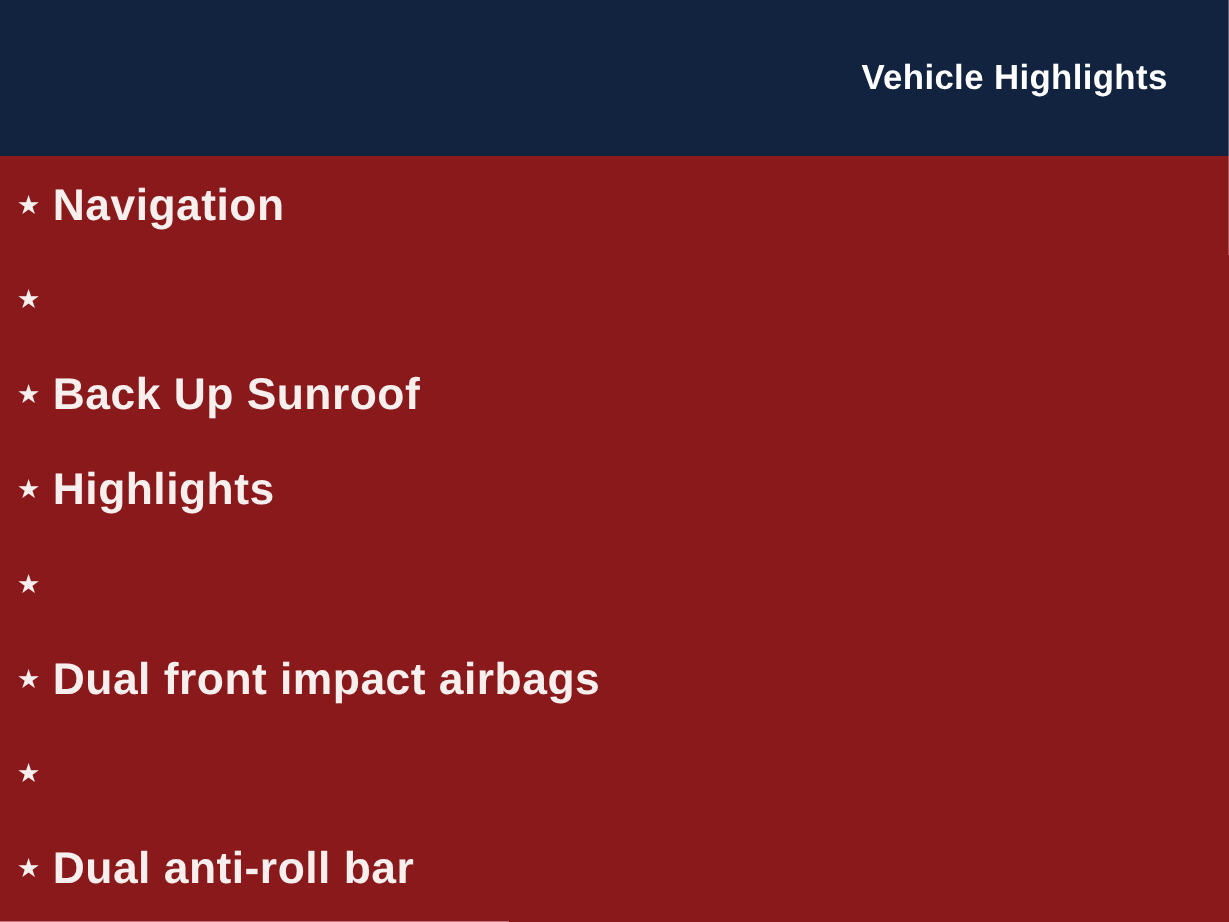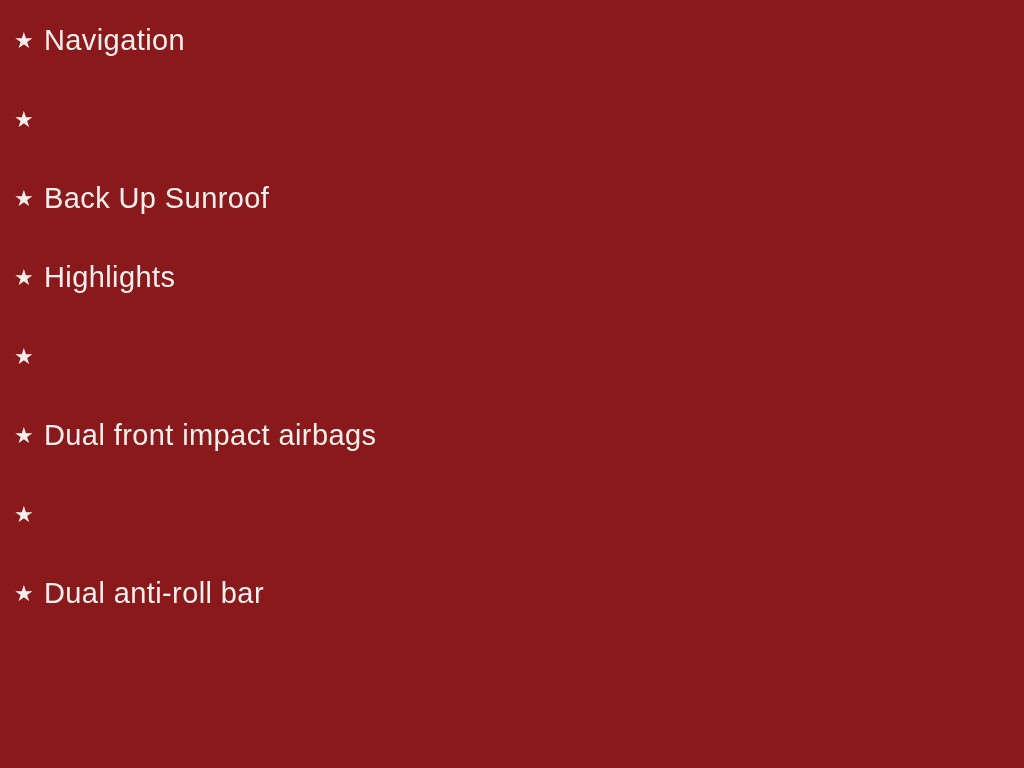--- a/index.html
+++ b/index.html
@@ -49,30 +49,33 @@
   .star {
     color: var(--item-color);
     font-size: 22px;
     width: 30px;
     flex: 0 0 30px;
     text-align: left;
     line-height: 1;
   }
   .label {
     color: var(--item-color);
-    font-size: 29px;
-    font-weight: 400;
+    font-size: 37px;
+    font-weight: 700;
     letter-spacing: 0.4px;
   }
 </style>
 </head>
 <body>
 
 <div class="slide">
 
+  <div class="slide-header">
+    <div class="slide-title">Vehicle Highlights</div>
+  </div>
 
   <div class="slide-body">
 
     <div class="item">
       <span class="star">★</span>
       <span class="label">Navigation</span>
     </div>
 
     <div class="item">
       <span class="star">★</span>

